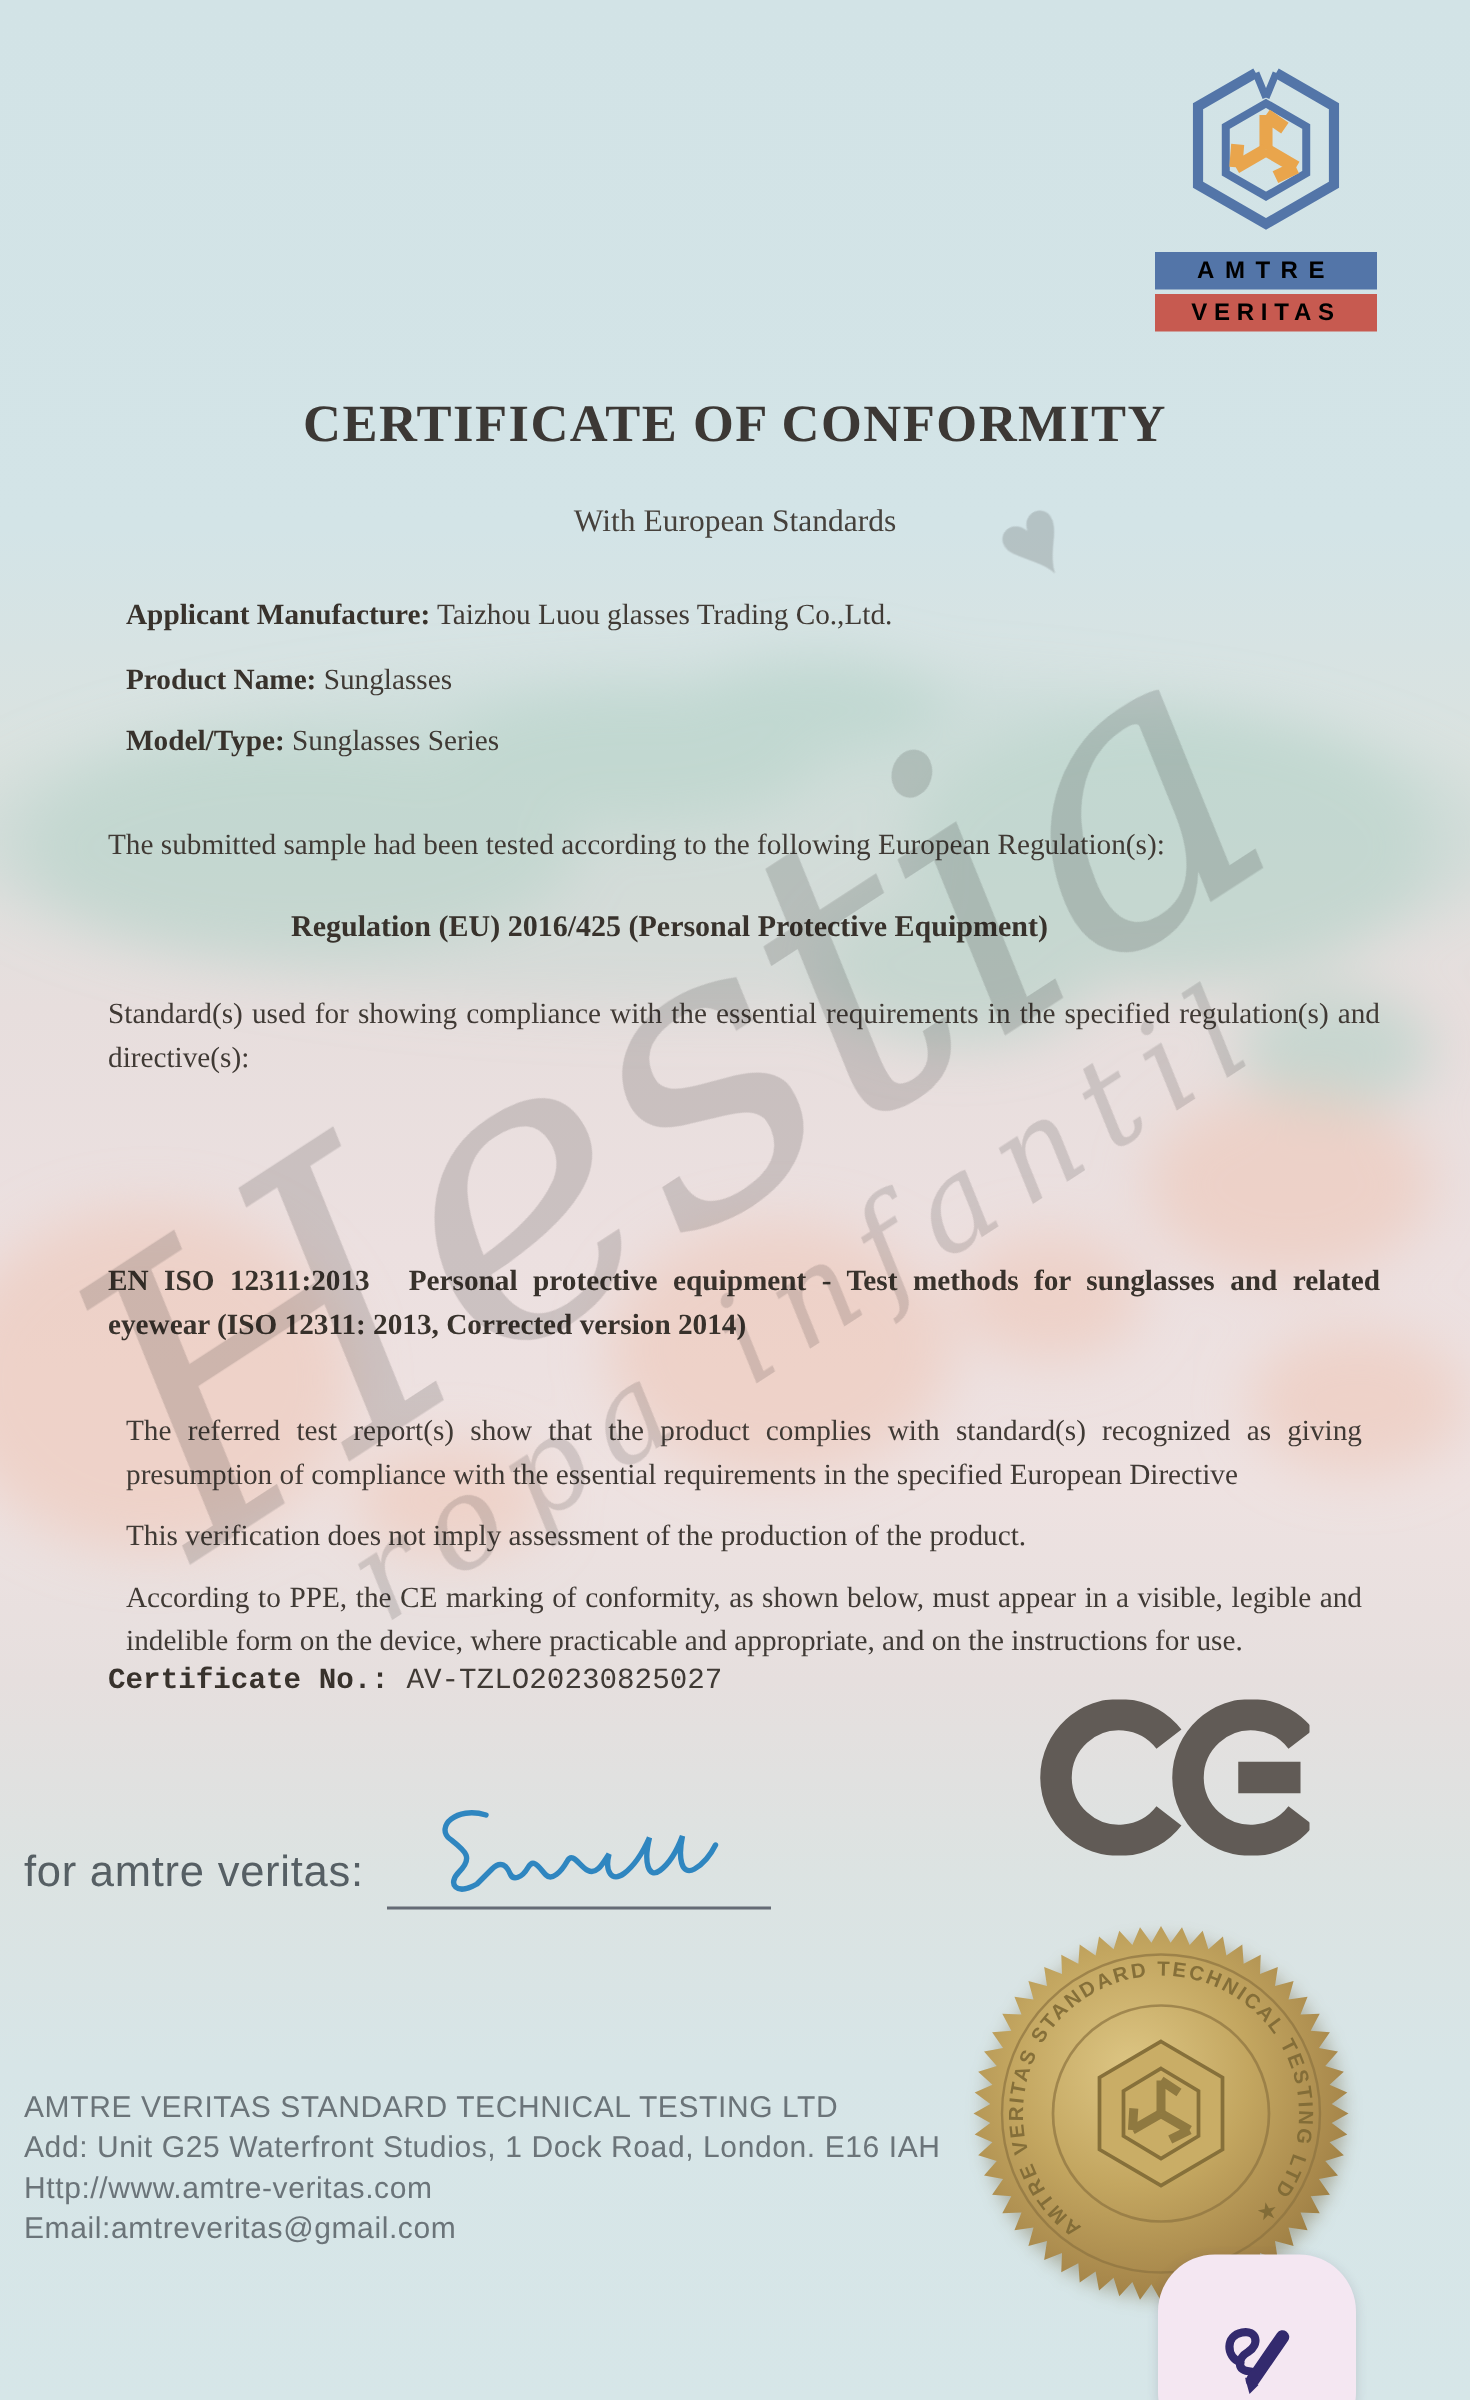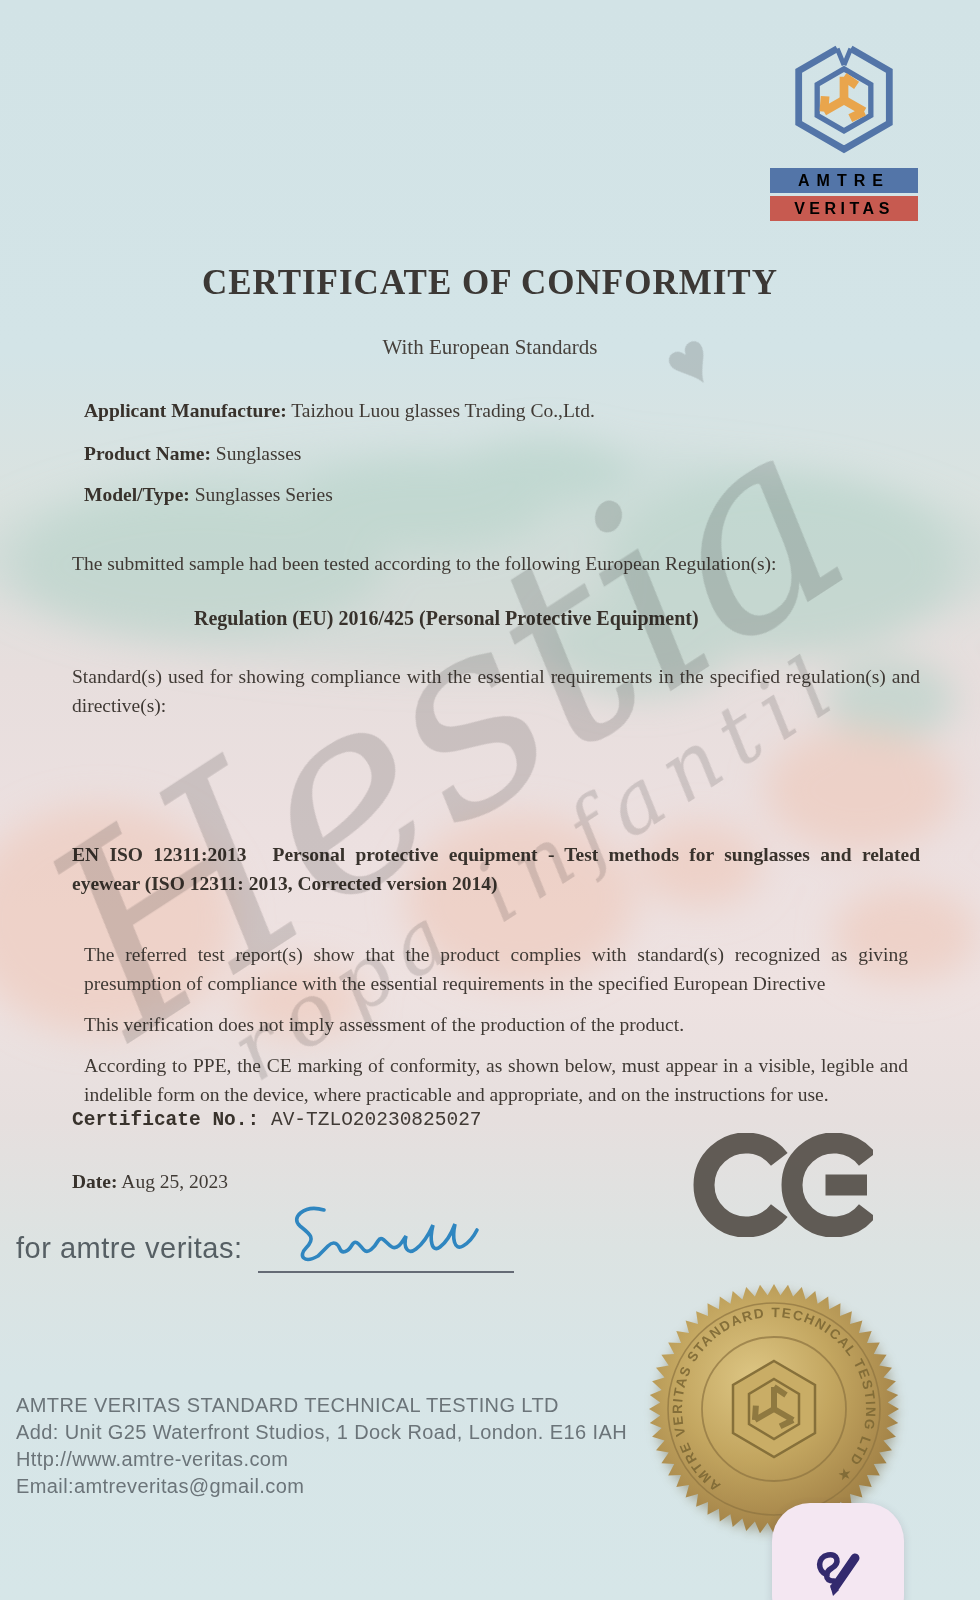--- a/index.html
+++ b/index.html
@@ -142,24 +142,20 @@
     <p class="just">The referred test report(s) show that the product complies with standard(s) recognized as giving presumption of compliance with the essential requirements in the specified European Directive</p>
     <p>This verification does not imply assessment of the production of the product.</p>
     <p class="just">According to PPE, the CE marking of conformity, as shown below, must appear in a visible, legible and indelible form on the device, where practicable and appropriate, and on the instructions for use.</p>
   </div>
 
   <div class="blk certno">
     <span class="b">Certificate No.:</span>
     <span>AV-TZLO20230825027</span>
   </div>
 
-  <div class="blk dateline">
-    <span class="b">Date:</span>
-    <span>Aug 25, 2023</span>
-  </div>
 
   <div class="ce">
     <span class="sr-only">CE</span>
     <svg width="186" height="104" viewBox="0 0 186 104">
       <g fill="none" stroke="#56504a" stroke-width="21" opacity="0.92">
         <path d="M92.3 26.4 A42 42 0 1 0 92.3 77.6"></path>
         <path d="M180.3 26.4 A42 42 0 1 0 180.3 77.6"></path>
         <path d="M138.5 52 L180 52"></path>
       </g>
     </svg>

